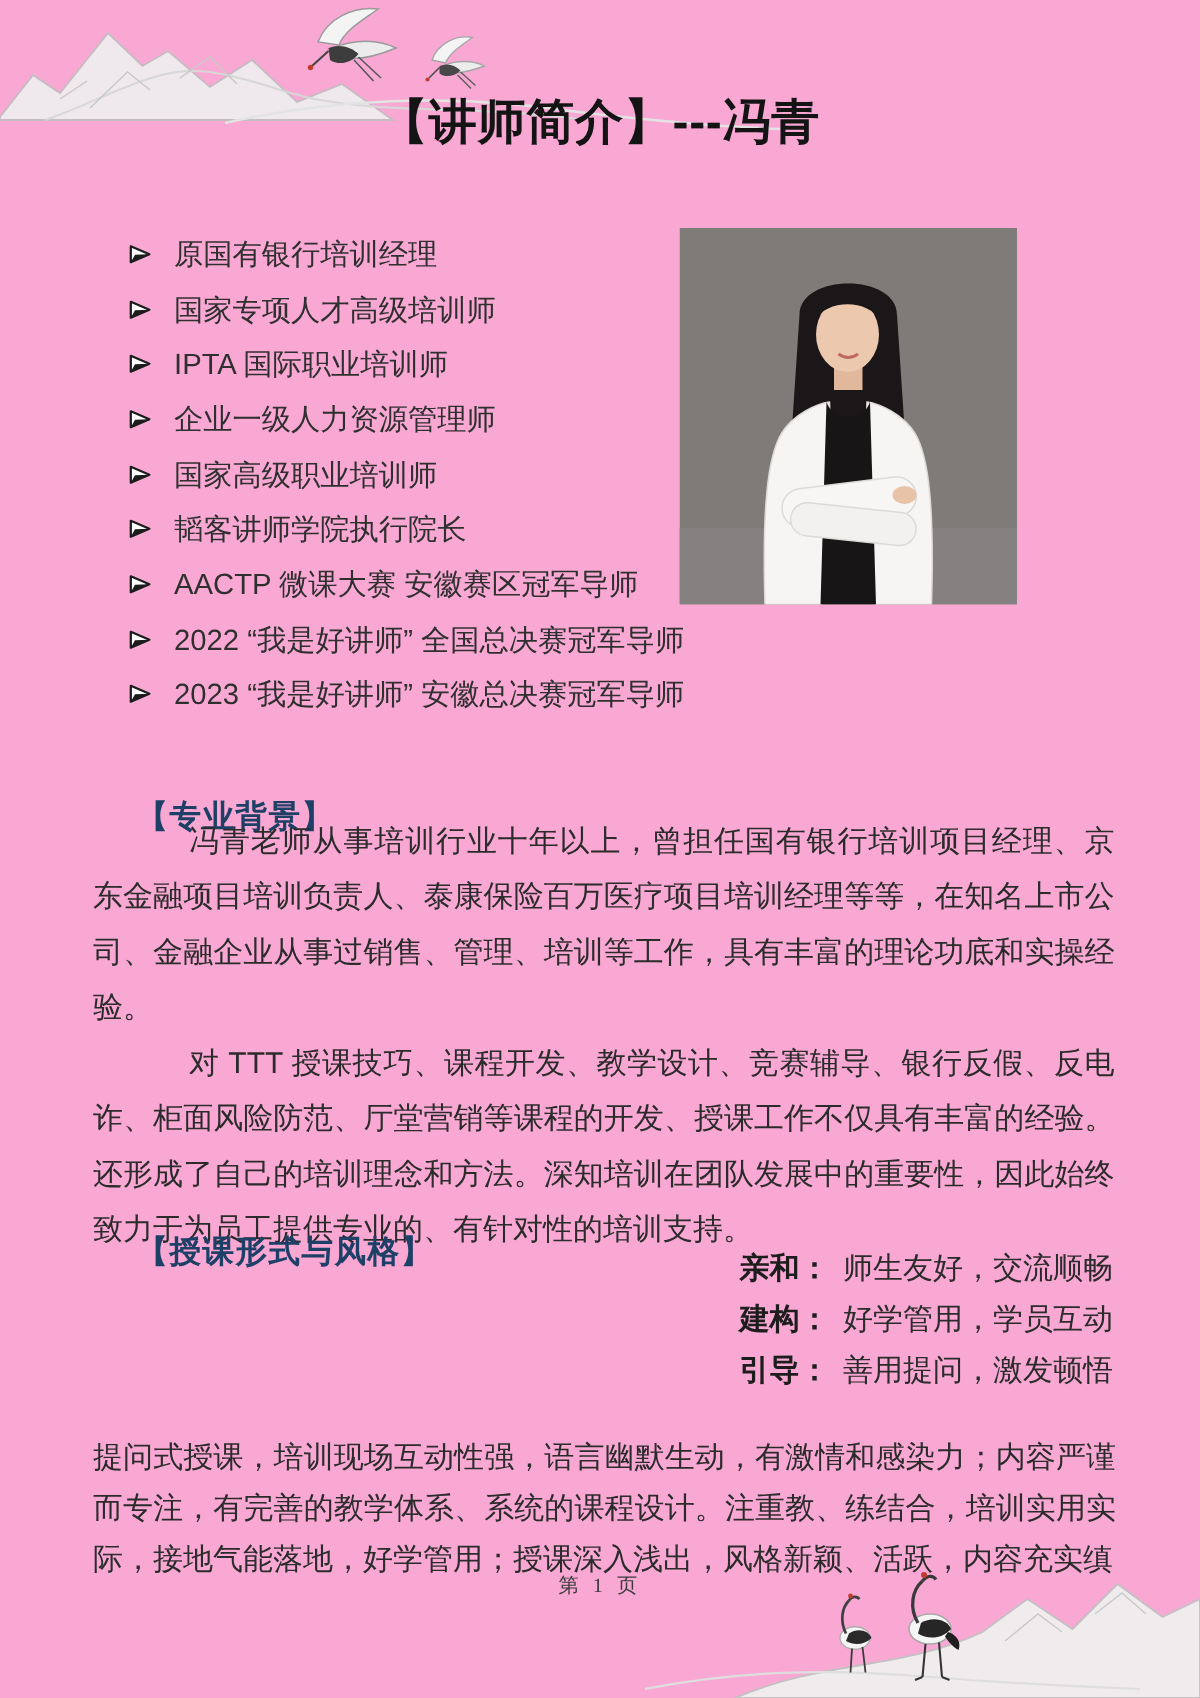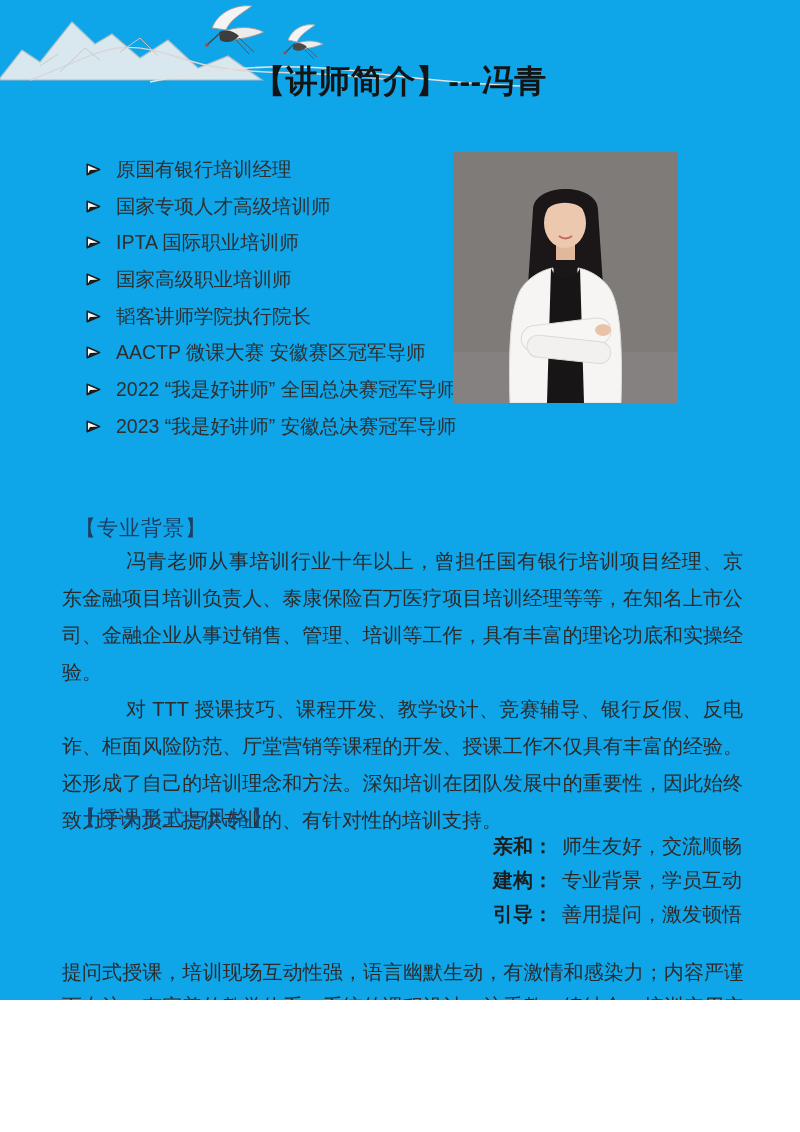--- a/index.html
+++ b/index.html
@@ -1,38 +1,38 @@
 <!DOCTYPE html>
 <html><head>
 <meta charset="utf-8">
 <style>
   html,body{margin:0;padding:0;background:#fff;}
   .page{
-    position:relative;width:800px;height:1000px;background:#0ea5e9;overflow:hidden;
+    position:relative;width:800px;height:1132px;background:#f9a8d4;overflow:hidden;
     font-family:"Liberation Sans","DejaVu Sans",sans-serif;color:#2b2b2b;
   }
   .deco{position:absolute;pointer-events:none;}
   .deco-top{top:0;left:0;}
   .deco-bottom{top:1036px;left:430px;}
   .title{
     position:absolute;top:60px;left:0;width:100%;text-align:center;
     font-size:32px;font-weight:800;color:#141414;letter-spacing:.5px;
   }
   ul.credentials{
     position:absolute;top:139px;left:74px;width:400px;margin:12px;padding:0;list-style:none;text-align:right;
   }
   ul.credentials li{
     height:36.7px;display:flex;align-items:center;font-size:19.5px;color:#2f2f2f;
   }
   .arrow{display:inline-flex;margin-right:15px;flex:0 0 auto;}
   .photo{
     position:absolute;left:453px;top:152px;width:225px;height:251px;
   }
   .sec-heading{
-    position:absolute;left:75px;margin:0;font-size:21px;font-weight:400;color:#1e3f66;letter-spacing:1px;
+    position:absolute;left:75px;margin:16px;font-size:21px;font-weight:700;color:#1e3f66;letter-spacing:1px;
   }
   .h-bg{top:514px;}
   .h-style{top:804px;}
   .bg-text{
     position:absolute;left:62px;top:543px;width:681px;
     font-size:20px;line-height:37px;text-align:justify;color:#2b2b2b;
   }
   .bg-text p{margin:0;text-indent:3.2em;}
   .traits{position:absolute;left:62px;top:829px;width:680px;}
   .trait{line-height:34px;font-size:20px;color:#2b2b2b;text-align:right;}
@@ -107,20 +107,29 @@
         </span>
       <span class="cred-text">IPTA 国际职业培训师</span>
     </li>
     <li>
       <span class="arrow">
           <svg width="15" height="13" viewBox="0 0 15 13">
             <path d="M1.2 1.2 L13.6 6.5 L1.2 11.8 Z" fill="#ffffff" stroke="#1c1c1c" stroke-width="1.5" stroke-linejoin="round"></path>
             <path d="M1.2 11.8 L13.6 6.5 L4 6.9 Z" fill="#1c1c1c"></path>
           </svg>
         </span>
+      <span class="cred-text">企业一级人力资源管理师</span>
+    </li>
+    <li>
+      <span class="arrow">
+          <svg width="15" height="13" viewBox="0 0 15 13">
+            <path d="M1.2 1.2 L13.6 6.5 L1.2 11.8 Z" fill="#ffffff" stroke="#1c1c1c" stroke-width="1.5" stroke-linejoin="round"></path>
+            <path d="M1.2 11.8 L13.6 6.5 L4 6.9 Z" fill="#1c1c1c"></path>
+          </svg>
+        </span>
       <span class="cred-text">国家高级职业培训师</span>
     </li>
     <li>
       <span class="arrow">
           <svg width="15" height="13" viewBox="0 0 15 13">
             <path d="M1.2 1.2 L13.6 6.5 L1.2 11.8 Z" fill="#ffffff" stroke="#1c1c1c" stroke-width="1.5" stroke-linejoin="round"></path>
             <path d="M1.2 11.8 L13.6 6.5 L4 6.9 Z" fill="#1c1c1c"></path>
           </svg>
         </span>
       <span class="cred-text">韬客讲师学院执行院长</span>
@@ -193,21 +202,21 @@
     <p>对 TTT 授课技巧、课程开发、教学设计、竞赛辅导、银行反假、反电诈、柜面风险防范、厅堂营销等课程的开发、授课工作不仅具有丰富的经验。还形成了自己的培训理念和方法。深知培训在团队发展中的重要性，因此始终致力于为员工提供专业的、有针对性的培训支持。</p>
   </div>
 
   <h2 class="sec-heading h-style">【授课形式与风格】</h2>
 
   <div class="traits">
     <div class="trait">
       <span class="trait-label">亲和：</span><span class="trait-text">师生友好，交流顺畅</span>
     </div>
     <div class="trait">
-      <span class="trait-label">建构：</span><span class="trait-text">专业背景，学员互动</span>
+      <span class="trait-label">建构：</span><span class="trait-text">好学管用，学员互动</span>
     </div>
     <div class="trait">
       <span class="trait-label">引导：</span><span class="trait-text">善用提问，激发顿悟</span>
     </div>
   </div>
 
   <p class="style-para">提问式授课，培训现场互动性强，语言幽默生动，有激情和感染力；内容严谨而专注，有完善的教学体系、系统的课程设计。注重教、练结合，培训实用实际，接地气能落地，好学管用；授课深入浅出，风格新颖、活跃，内容充实缜</p>
 
   <div class="footer">第 1 页</div>
 

